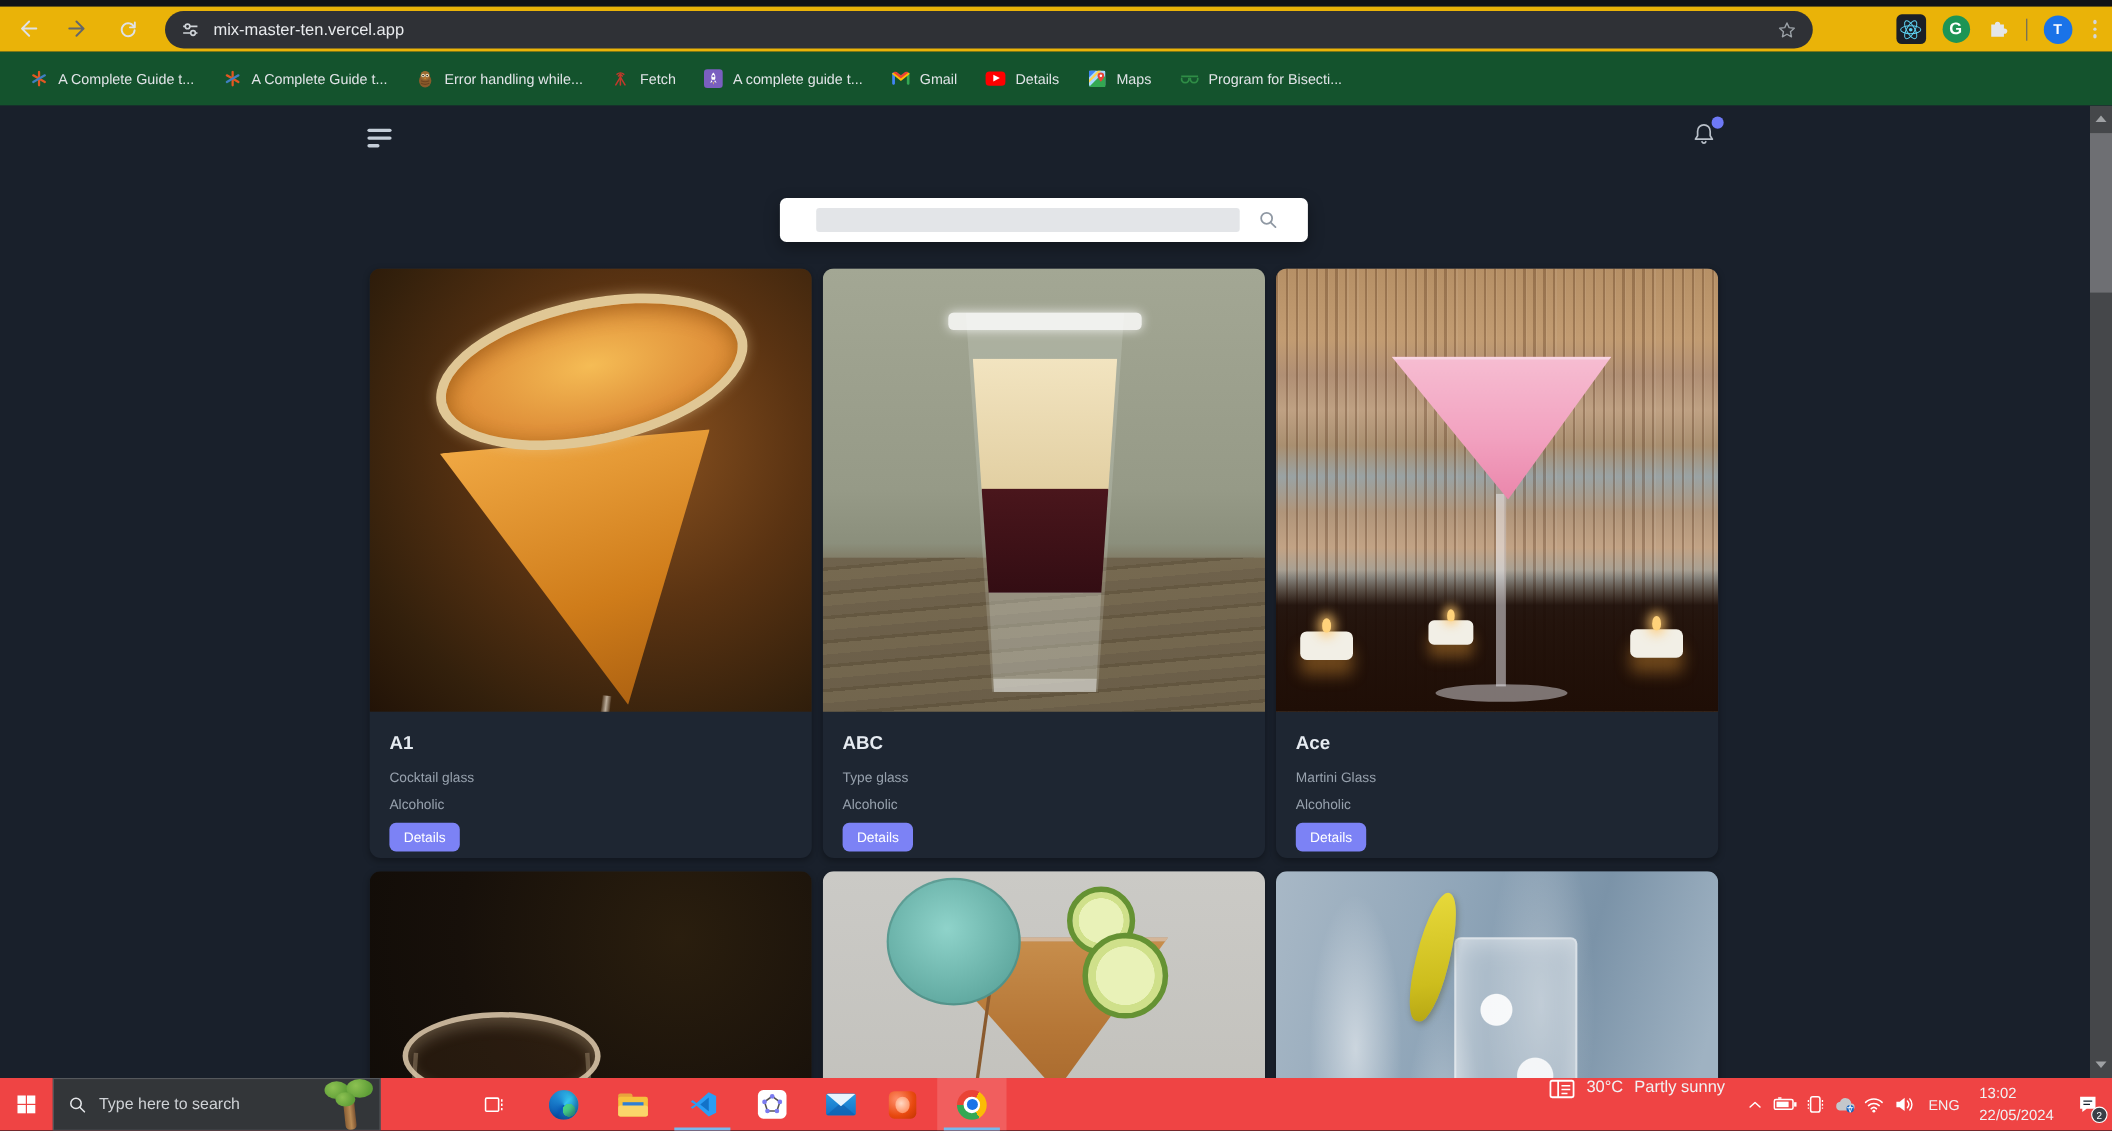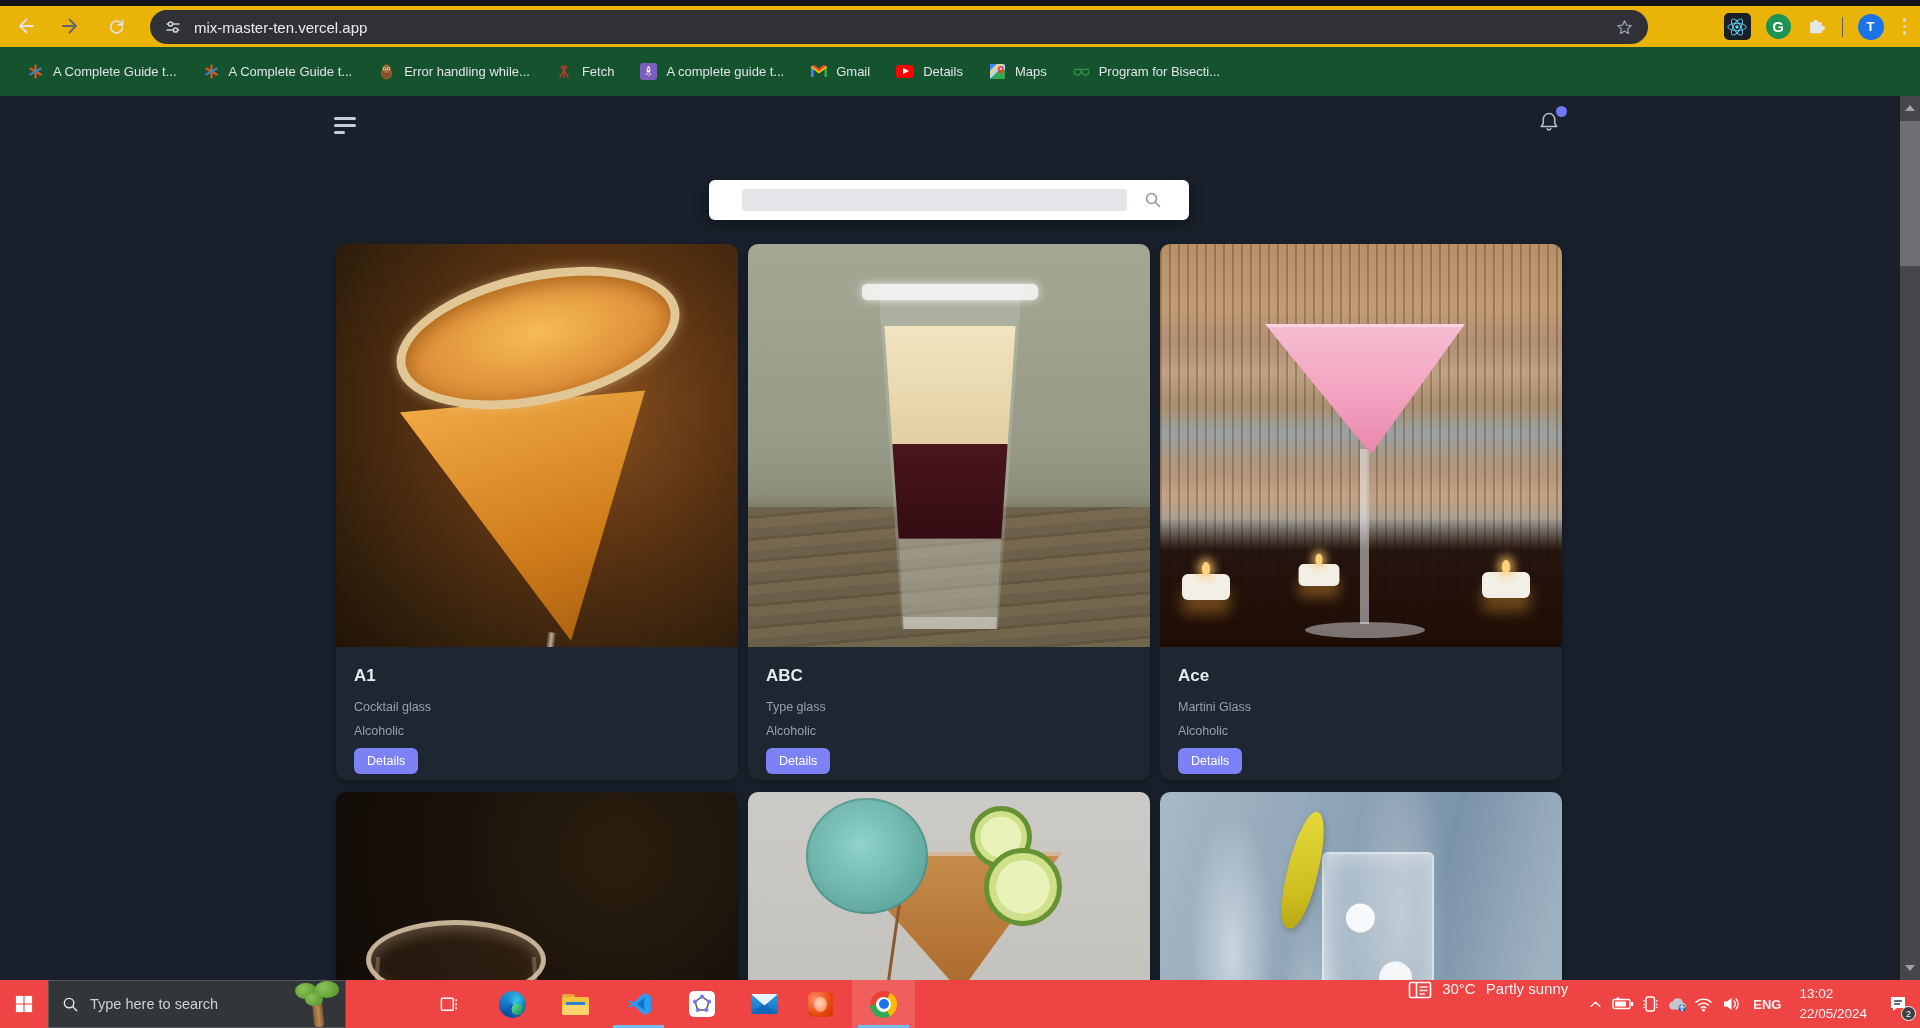--- a/index.html
+++ b/index.html
@@ -188,21 +188,21 @@
                       background:radial-gradient(circle at 40% 40%, #ffd9c4, #ff7a45); }
   .ic-chrome { position:relative; width:27px; height:27px; border-radius:50%;
                background:conic-gradient(from -90deg,#ea4335 0 120deg,#fbbc05 120deg 240deg,#34a853 240deg 360deg); }
   .ic-chrome::before { content:""; position:absolute; inset:6px; background:#fff; border-radius:50%; }
   .ic-chrome::after { content:""; position:absolute; inset:8.5px; background:#1a73e8; border-radius:50%; }
 
   .tb-right { position:absolute; right:0; top:0; height:48px; display:flex; align-items:center; }
   .tb-weather { display:flex; gap:10px; padding:0 14px; height:48px; }
   .tb-weather-text { color:#f0f2f4; font-size:15px; white-space:nowrap; }
   .tray-ic { display:flex; align-items:center; justify-content:center; width:27px; height:48px; }
-  .tb-lang { color:#f0f2f4; font-size:13px; padding:0 9px;font-weight:bold; }
+  .tb-lang { color:#f0f2f4; font-size:13px; padding:0 9px; }
   .tb-clock { color:#f0f2f4; font-size:13.5px; line-height:1.45; padding:0 9px; white-space:nowrap; }
   .tb-action { position:relative; width:44px; height:48px; display:flex; align-items:center; justify-content:center; }
   .tb-badge { position:absolute; right:4px; bottom:7px; width:15px; height:15px; border-radius:50%; background:#3b3f46;
               border:1.5px solid #fff; color:#fff; font-size:9px; display:flex; align-items:center; justify-content:center; }
 </style>
 </head>
 <body>
 
 <div class="screen">
 

